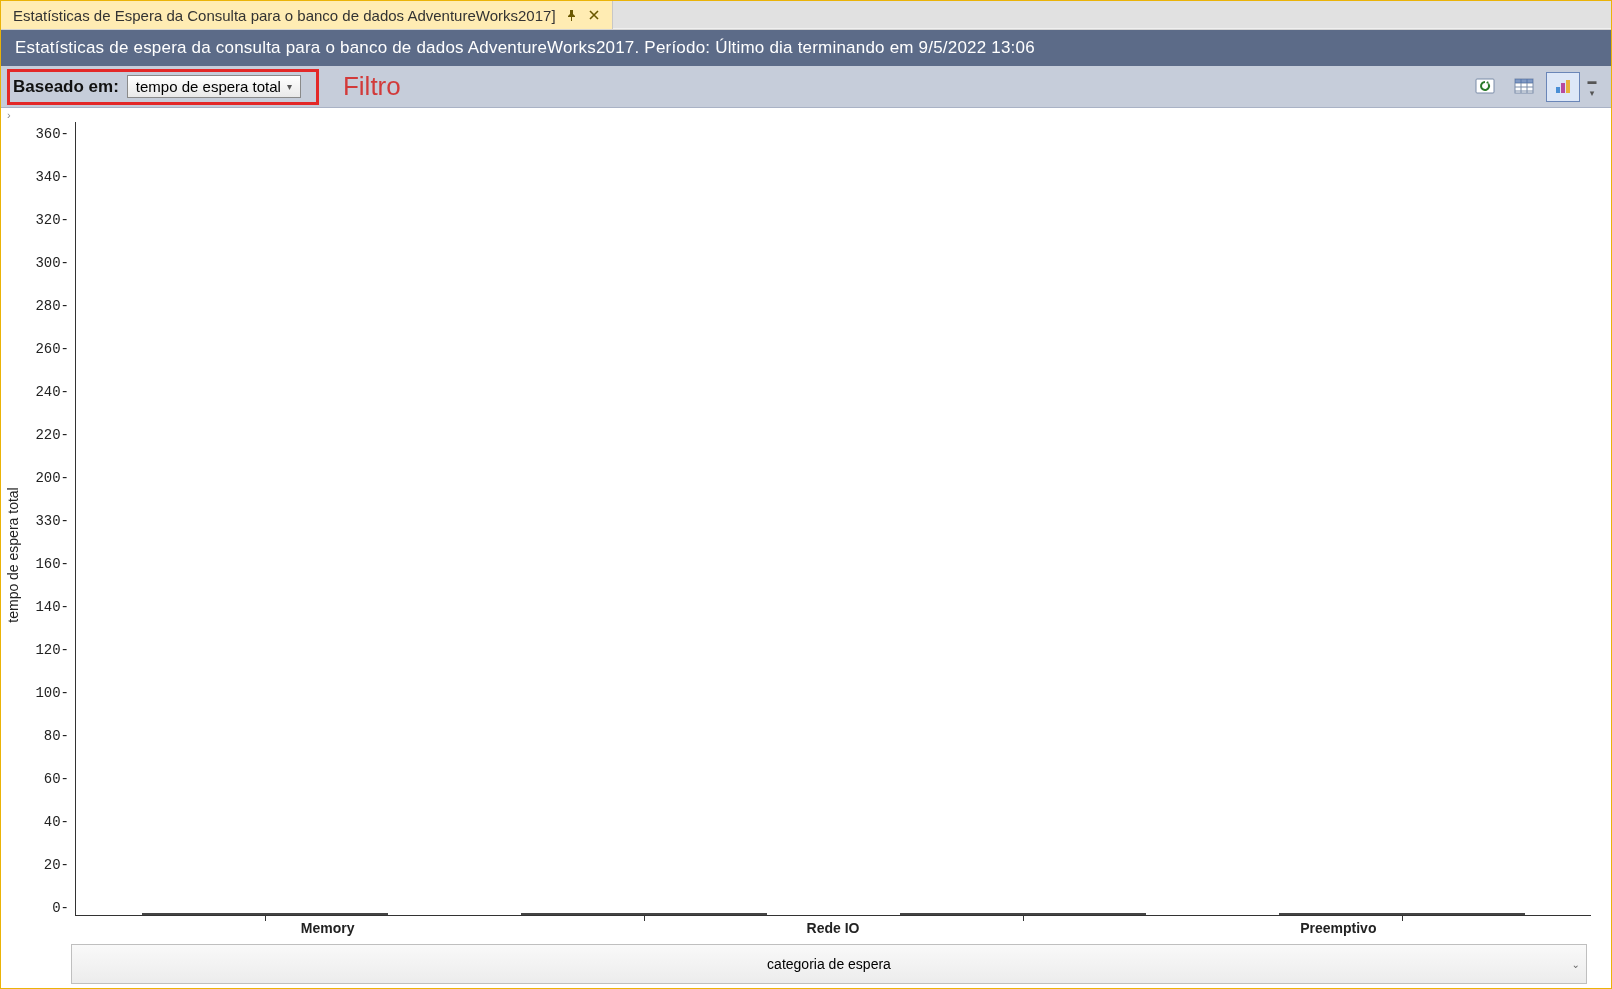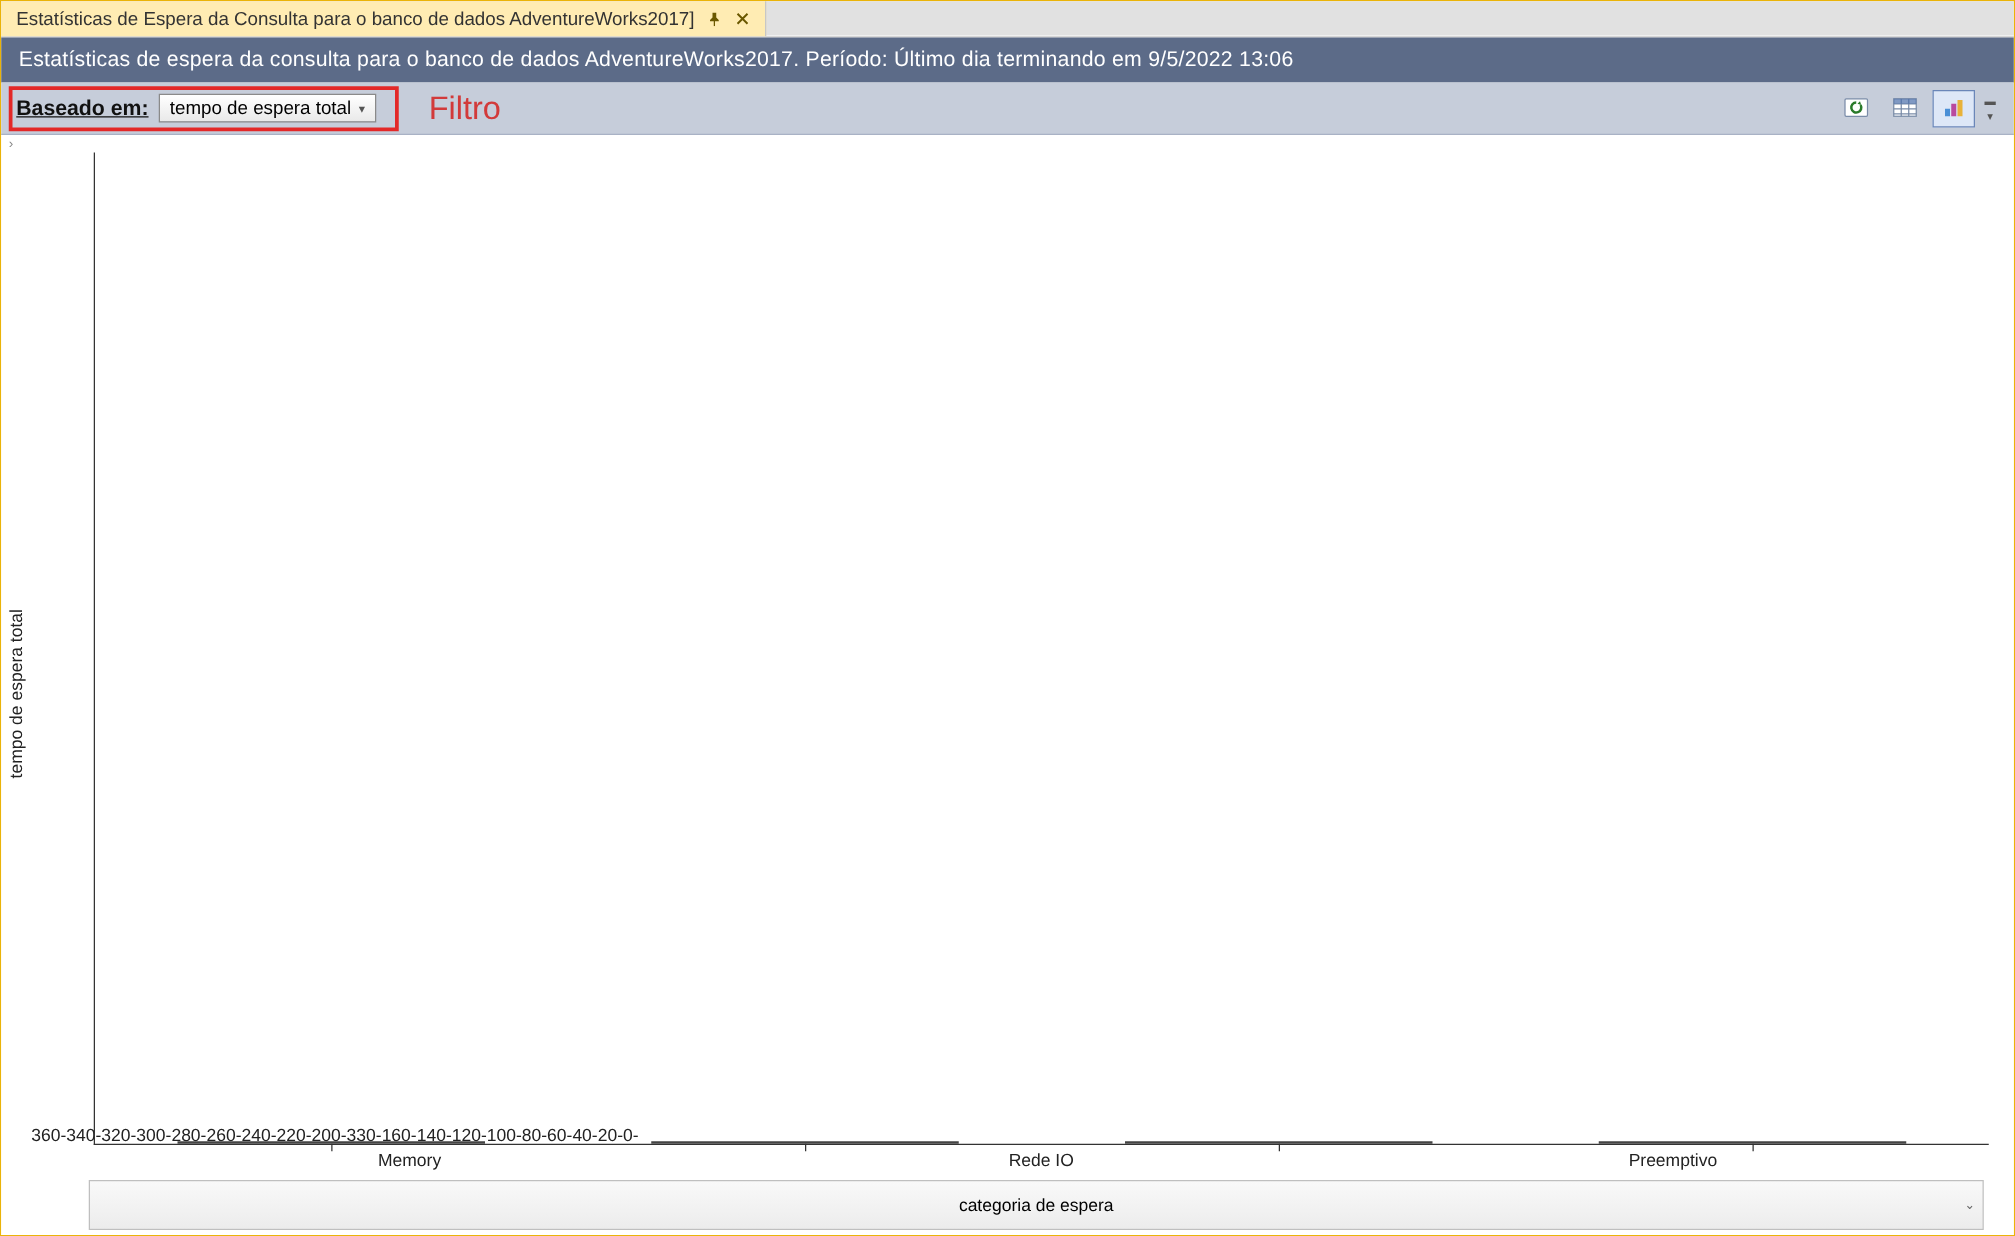--- a/index.html
+++ b/index.html
@@ -10,47 +10,47 @@
   .tabbar { height: 29px; background: #e1e1e1; display: flex; border-bottom: 1px solid #d2d2d2; box-shadow: inset 0 -1px 0 #f0f0f0; }
   .tab { display: flex; align-items: center; padding: 0 12px; background: #ffecb3; border-right: 1px solid #c7c7c7; font-size: 15px; color: #333; gap: 10px; }
   .tab .ico { width: 12px; height: 12px; display: inline-flex; align-items: center; justify-content: center; color: #6b5800; }
 
   
   .titlebar { height: 36px; background: #5c6b88; color: #fff; display: flex; align-items: center; padding: 0 14px; font-size: 17px; letter-spacing: .2px; }
 
   
   .toolbar { height: 42px; background: #c6cdda; display: flex; align-items: center; padding: 0 12px; border-bottom: 1px solid #a9b2c5; position: relative; }
   .filter-highlight { position: absolute; left: 6px; top: 3px; width: 312px; height: 36px; border: 3px solid #e32828; pointer-events: none; }
-  .lbl { font-size: 17px; font-weight: 600; color: #111; margin-right: 8px; text-decoration: underline; }
+  .lbl { font-size: 17px; font-weight: 600; color: #111; margin-right: 8px; }
   .select { display: flex; align-items: center; gap: 6px; background: linear-gradient(#fff,#e9e9e9); border: 1px solid #8a8a8a; padding: 2px 8px; font-size: 15px; cursor: pointer; }
   .select .caret { font-size: 10px; color: #555; }
   .annot { margin-left: 42px; color: #d23a3a; font-size: 26px; font-weight: 400; }
   .toolbar-right { margin-left: auto; display: flex; align-items: center; gap: 5px; }
   .btn { width: 34px; height: 30px; border: 1px solid transparent; display: flex; align-items: center; justify-content: center; cursor: pointer; }
   .btn.active { background: #dde7f7; border: 1px solid #6a86b8; }
   .overflow { width: 14px; height: 30px; display: flex; flex-direction: column; align-items: center; justify-content: center; color: #555; font-size: 9px; gap: 2px; cursor: pointer; }
 
   
   .chart-outer { flex: 1; display: flex; flex-direction: column; background: #fff; position: relative; }
   .collapse-handle { height: 14px; display:flex; align-items:center; justify-content:left; padding-left: 6px; color:#888; font-size:11px; cursor:pointer; }
   .chart-body { flex: 1; display: flex; }
   .ylabel-outer { width: 24px; display:flex; align-items:center; justify-content:center; }
   .ylabel { transform: rotate(-90deg); white-space: nowrap; font-size: 14px; color:#222; }
   .plot-col { flex:1; display:flex; flex-direction:column; padding-right: 20px; }
   .plot-row { flex:1; display:flex; }
-  .yticks { width: 50px; display:flex; flex-direction:row; justify-content: space-between; align-items:flex-end; padding: 4px 6px 0 0; font-size:14px; color:#222; }
+  .yticks { width: 50px; display:flex; flex-direction:column; justify-content: space-between; align-items:flex-end; padding: 4px 6px 0 0; font-size:14px; color:#222;font-family:Liberation Mono, monospace; }
   .plot { flex:1; position:relative; border-left:1px solid #333; border-bottom:1px solid #333; }
   .bars { position:absolute; inset:0; display:flex; align-items:flex-end; }
   .barcell { flex:1; display:flex; align-items:flex-end; justify-content:center; position:relative; }
   .barcell::after { content:""; position:absolute; bottom:-6px; left:50%; width:1px; height:6px; background:#333; }
   .bar { width: 65%; border:1px solid #444; }
   .bar.green { background: linear-gradient(90deg,#86b193,#c7e3cf,#86b193); }
   .bar.blue  { background: linear-gradient(90deg,#5a6e8d,#b7c6dd,#5a6e8d); }
   .xticks { height: 28px; display:flex; margin-left:50px; }
-  .xtick { flex:1; text-align:center; font-size:14px; color:#222; padding-top:4px; }
+  .xtick { flex:1; text-align:center; font-size:14px; color:#222; padding-top:4px;font-weight:bold; }
   .xlabel-row { height: 40px; display:flex; margin: 0 4px 4px 46px; }
   .xlabel-box { flex:1; border:1px solid #bfbfbf; background: linear-gradient(#f9f9f9,#ececec); display:flex; align-items:center; justify-content:center; font-size:14px; position:relative; }
   .xlabel-box .caret-right { position:absolute; right:6px; color:#666; font-size:10px; }
 
   svg { display:block; }
 </style>
 </head>
 <body>
 
 <div class="root">

